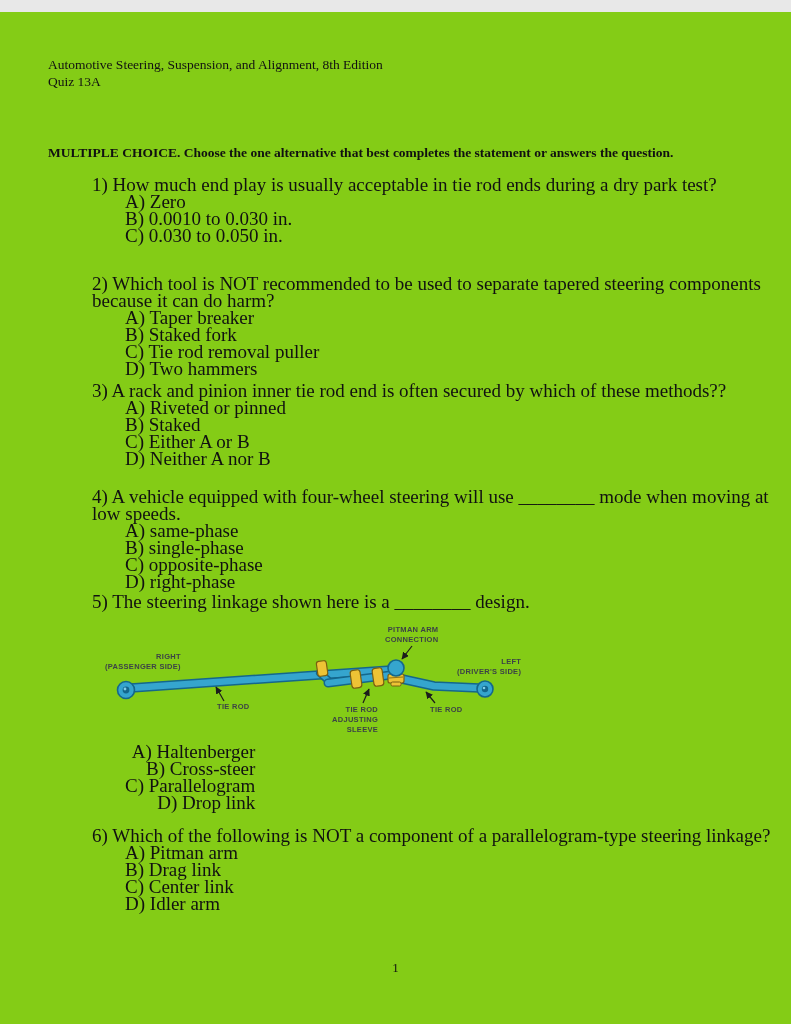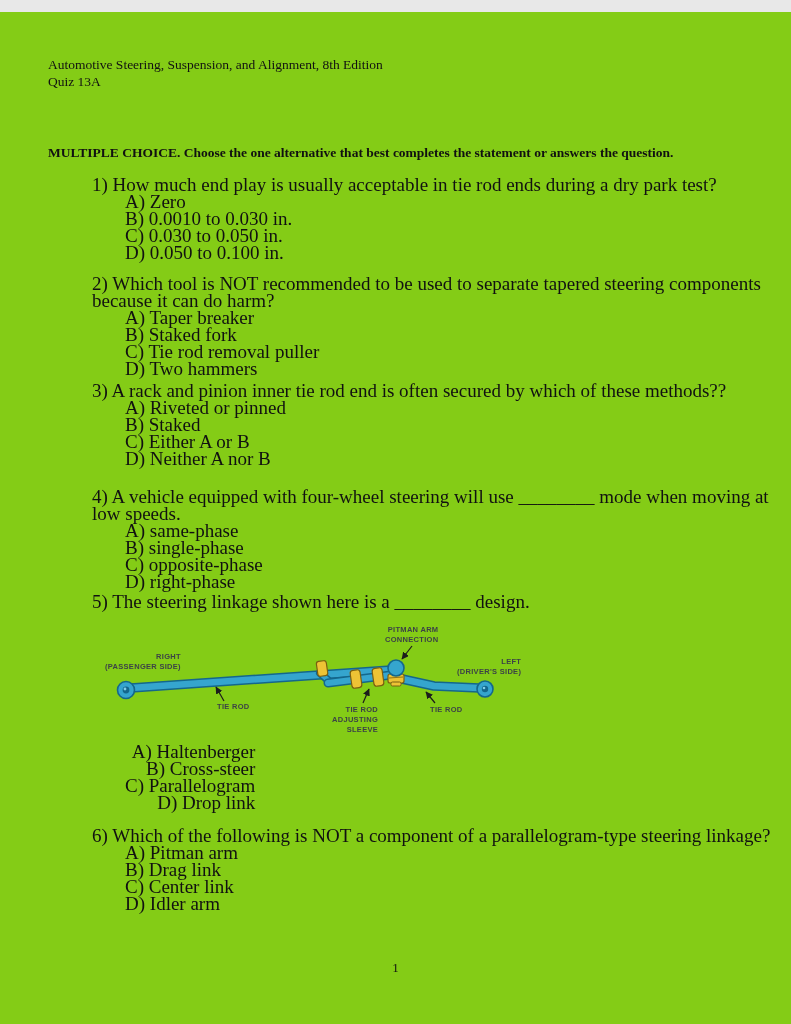--- a/index.html
+++ b/index.html
@@ -89,21 +89,20 @@
 
 
   <div class="abs doc-text bold instruction">MULTIPLE CHOICE.  Choose the one alternative that best completes the statement or answers the question.</div>
 
   <div class="abs question q1">
     <div class="stem"><span>1)</span> <span>How much end play is usually acceptable in tie rod ends during a dry park test?</span></div>
     <div class="choices">
       <div class="choice">A) Zero</div>
       <div class="choice">B) 0.0010 to 0.030 in.</div>
       <div class="choice">C) 0.030 to 0.050 in.</div>
-      <div class="choice">D) 0.050 to 0.100 in.</div>
     </div>
   </div>
 
   <div class="abs question q2">
     <div class="stem"><span>2)</span> <span>Which tool is NOT recommended to be used to separate tapered steering components because it can do harm?</span></div>
     <div class="choices">
       <div class="choice">A) Taper breaker</div>
       <div class="choice">B) Staked fork</div>
       <div class="choice">C) Tie rod removal puller</div>
       <div class="choice">D) Two hammers</div>

